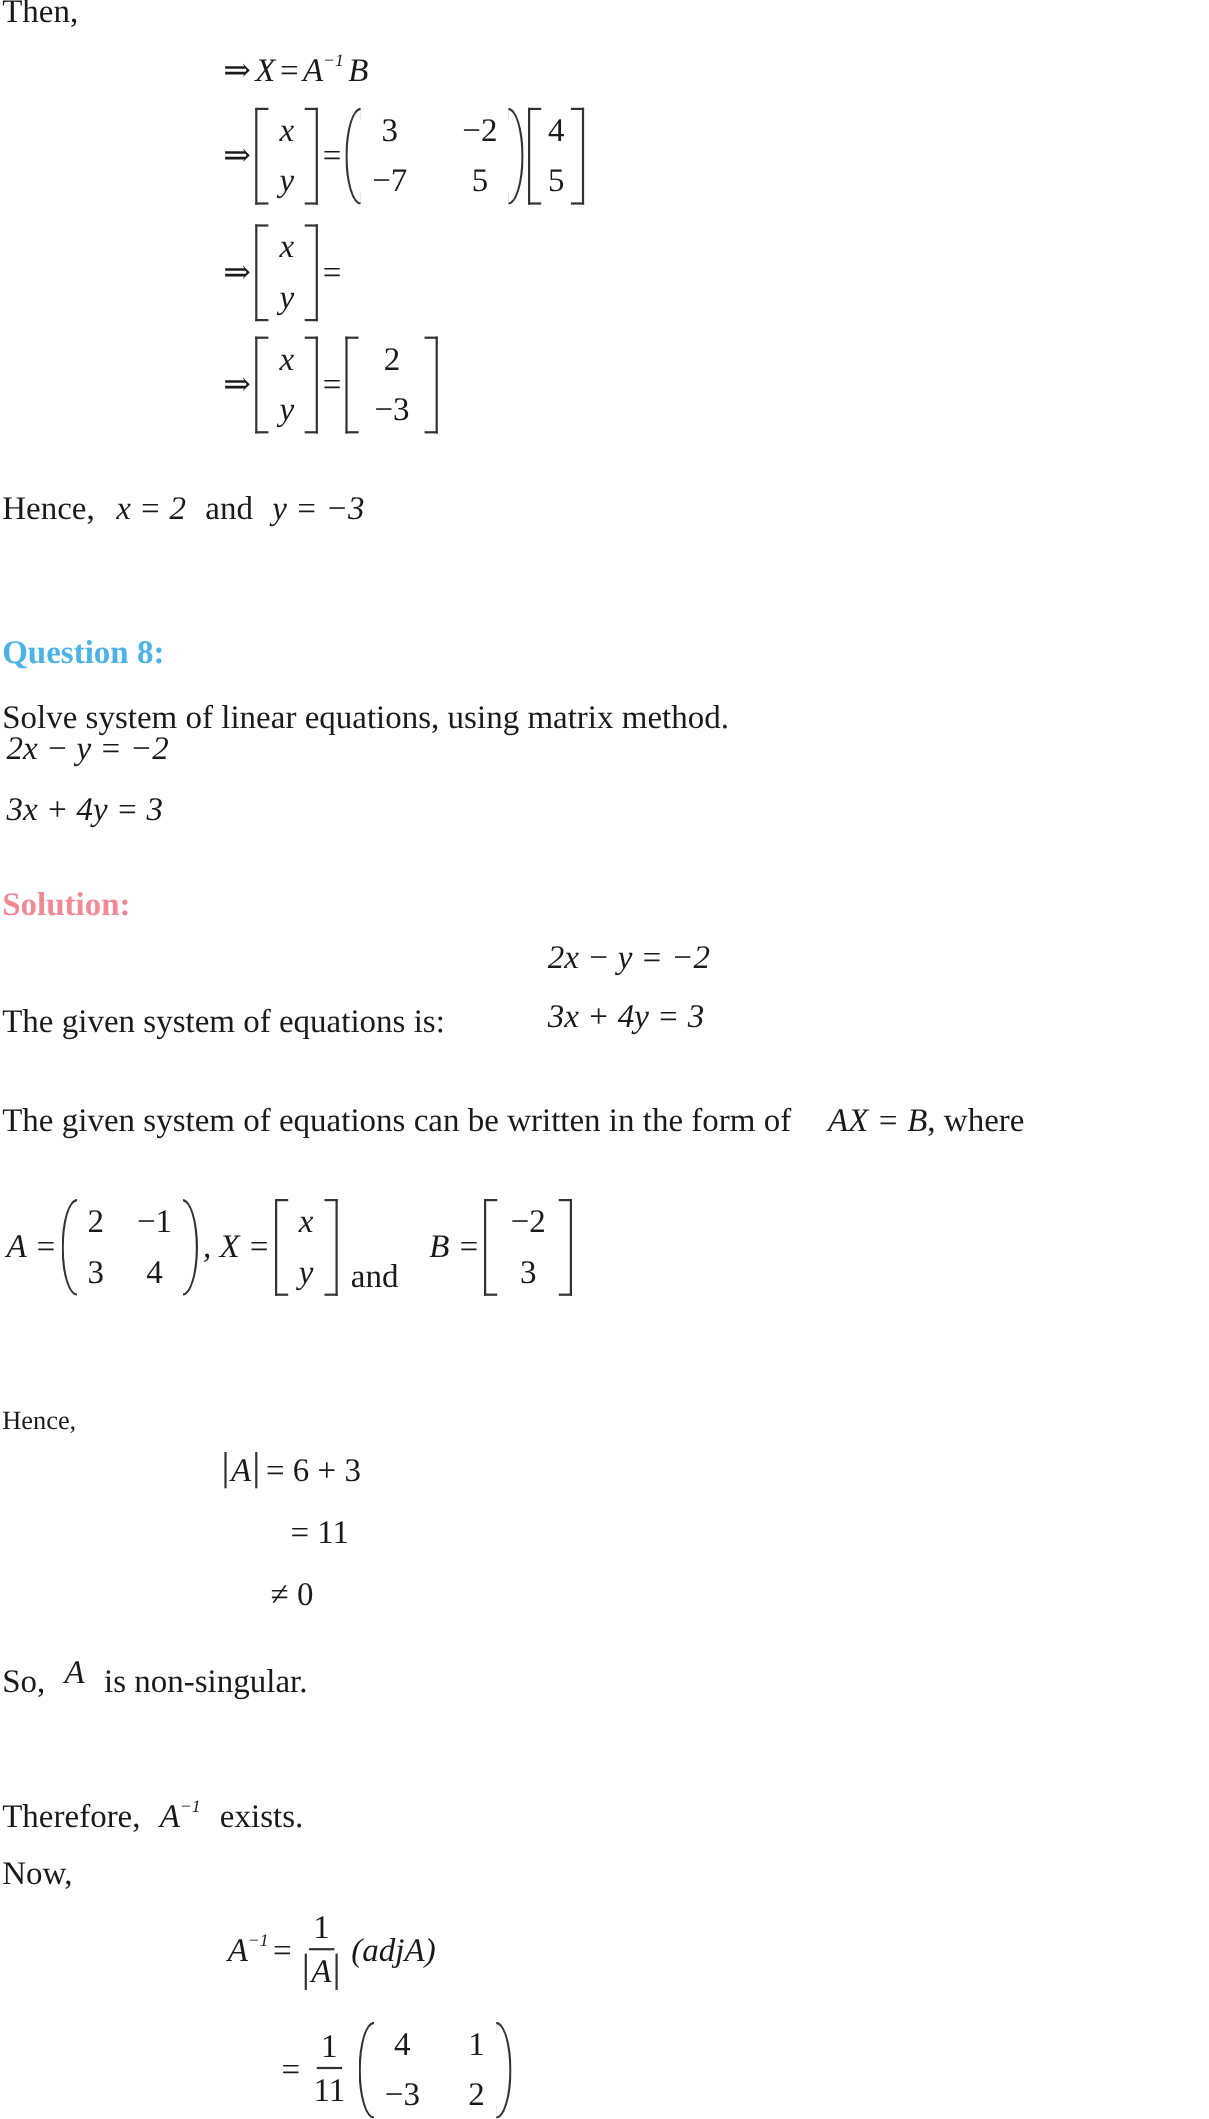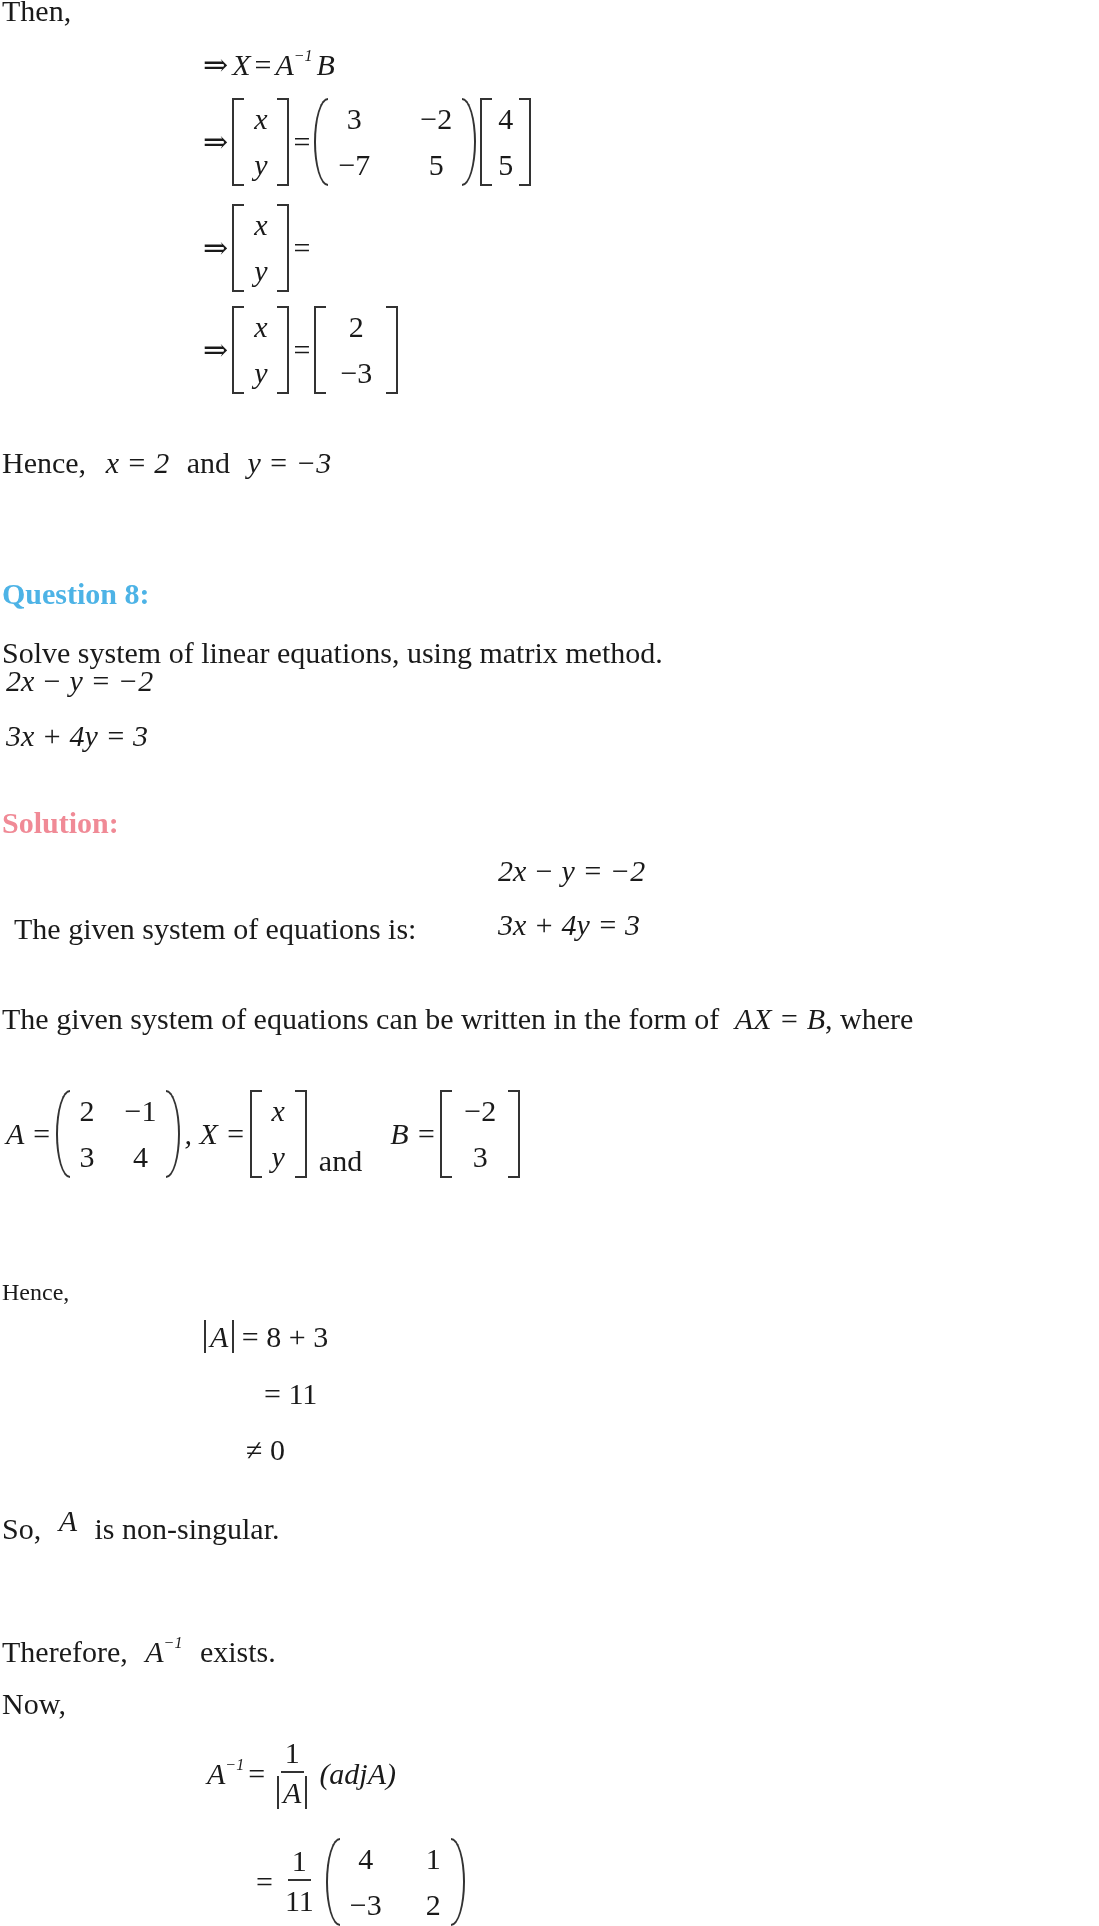--- a/index.html
+++ b/index.html
@@ -116,26 +116,26 @@
   <span class="mi" style="margin-left:10px;">y = −3</span>
 </div>
 
 <div class="abs heading q" style="left:2px;top:577px;">Question 8:</div>
 <div class="abs txt" style="left:2px;top:617px;margin-top:19px;">Solve system of linear equations, using matrix method.</div>
 <div class="abs txt mi" style="left:6px;top:664px;">2x − y = −2</div>
 <div class="abs txt mi" style="left:6px;top:719px;">3x + 4y = 3</div>
 
 <div class="abs heading s" style="left:2px;top:806px;text-align:center;">Solution:</div>
 <div class="abs txt mi" style="left:498px;top:854px;">2x − y = −2</div>
-<div class="abs txt" style="left:14px;top:912px;">The given system of equations is:</div>
+<div class="abs txt" style="left:2px;top:912px;">The given system of equations is:</div>
 <div class="abs txt mi" style="left:498px;top:908px;">3x + 4y = 3</div>
 
 <div class="abs txt" style="left:2px;top:1002px;">
   <span>The given system of equations can be written in the form of</span>
-  <span class="mi" style="margin-left:8px;text-align:right;">AX = B</span><span>, where</span>
+  <span class="mi" style="margin-left:26px;text-align:right;">AX = B</span><span>, where</span>
 </div>
 
 <div class="row m" style="left:6px;top:1090px;">
   <span class="mi">A =</span>
   <span class="mat">
     <span class="pa-l"></span>
     <span class="grid c2" style="column-gap:30px;">
       <span>2</span>
         <span>−1</span>
       <span>3</span>
@@ -160,21 +160,21 @@
         <span>−2</span>
         <span>3</span>
       </span>
     <span class="br-r"></span>
   </span>
 </div>
 
 <div class="abs small" style="left:2px;top:1278px;">Hence,</div>
 <div class="abs m" style="left:204px;top:1320px;">
   <span class="abs-bars">A</span>
-  <span>= 8 + 3</span>
+  <span>= 6 + 3</span>
 </div>
 <div class="abs m" style="left:246px;top:1377px;margin-left:18px;">= 11</div>
 <div class="abs m" style="left:246px;top:1433px;">≠ 0</div>
 
 <div class="abs txt" style="left:2px;top:1512px;">
   <span>So,</span>
   <span class="mi" style="margin:0 10px;position:relative;top:-8px;">A</span>
   <span>is non-singular.</span>
 </div>
 

